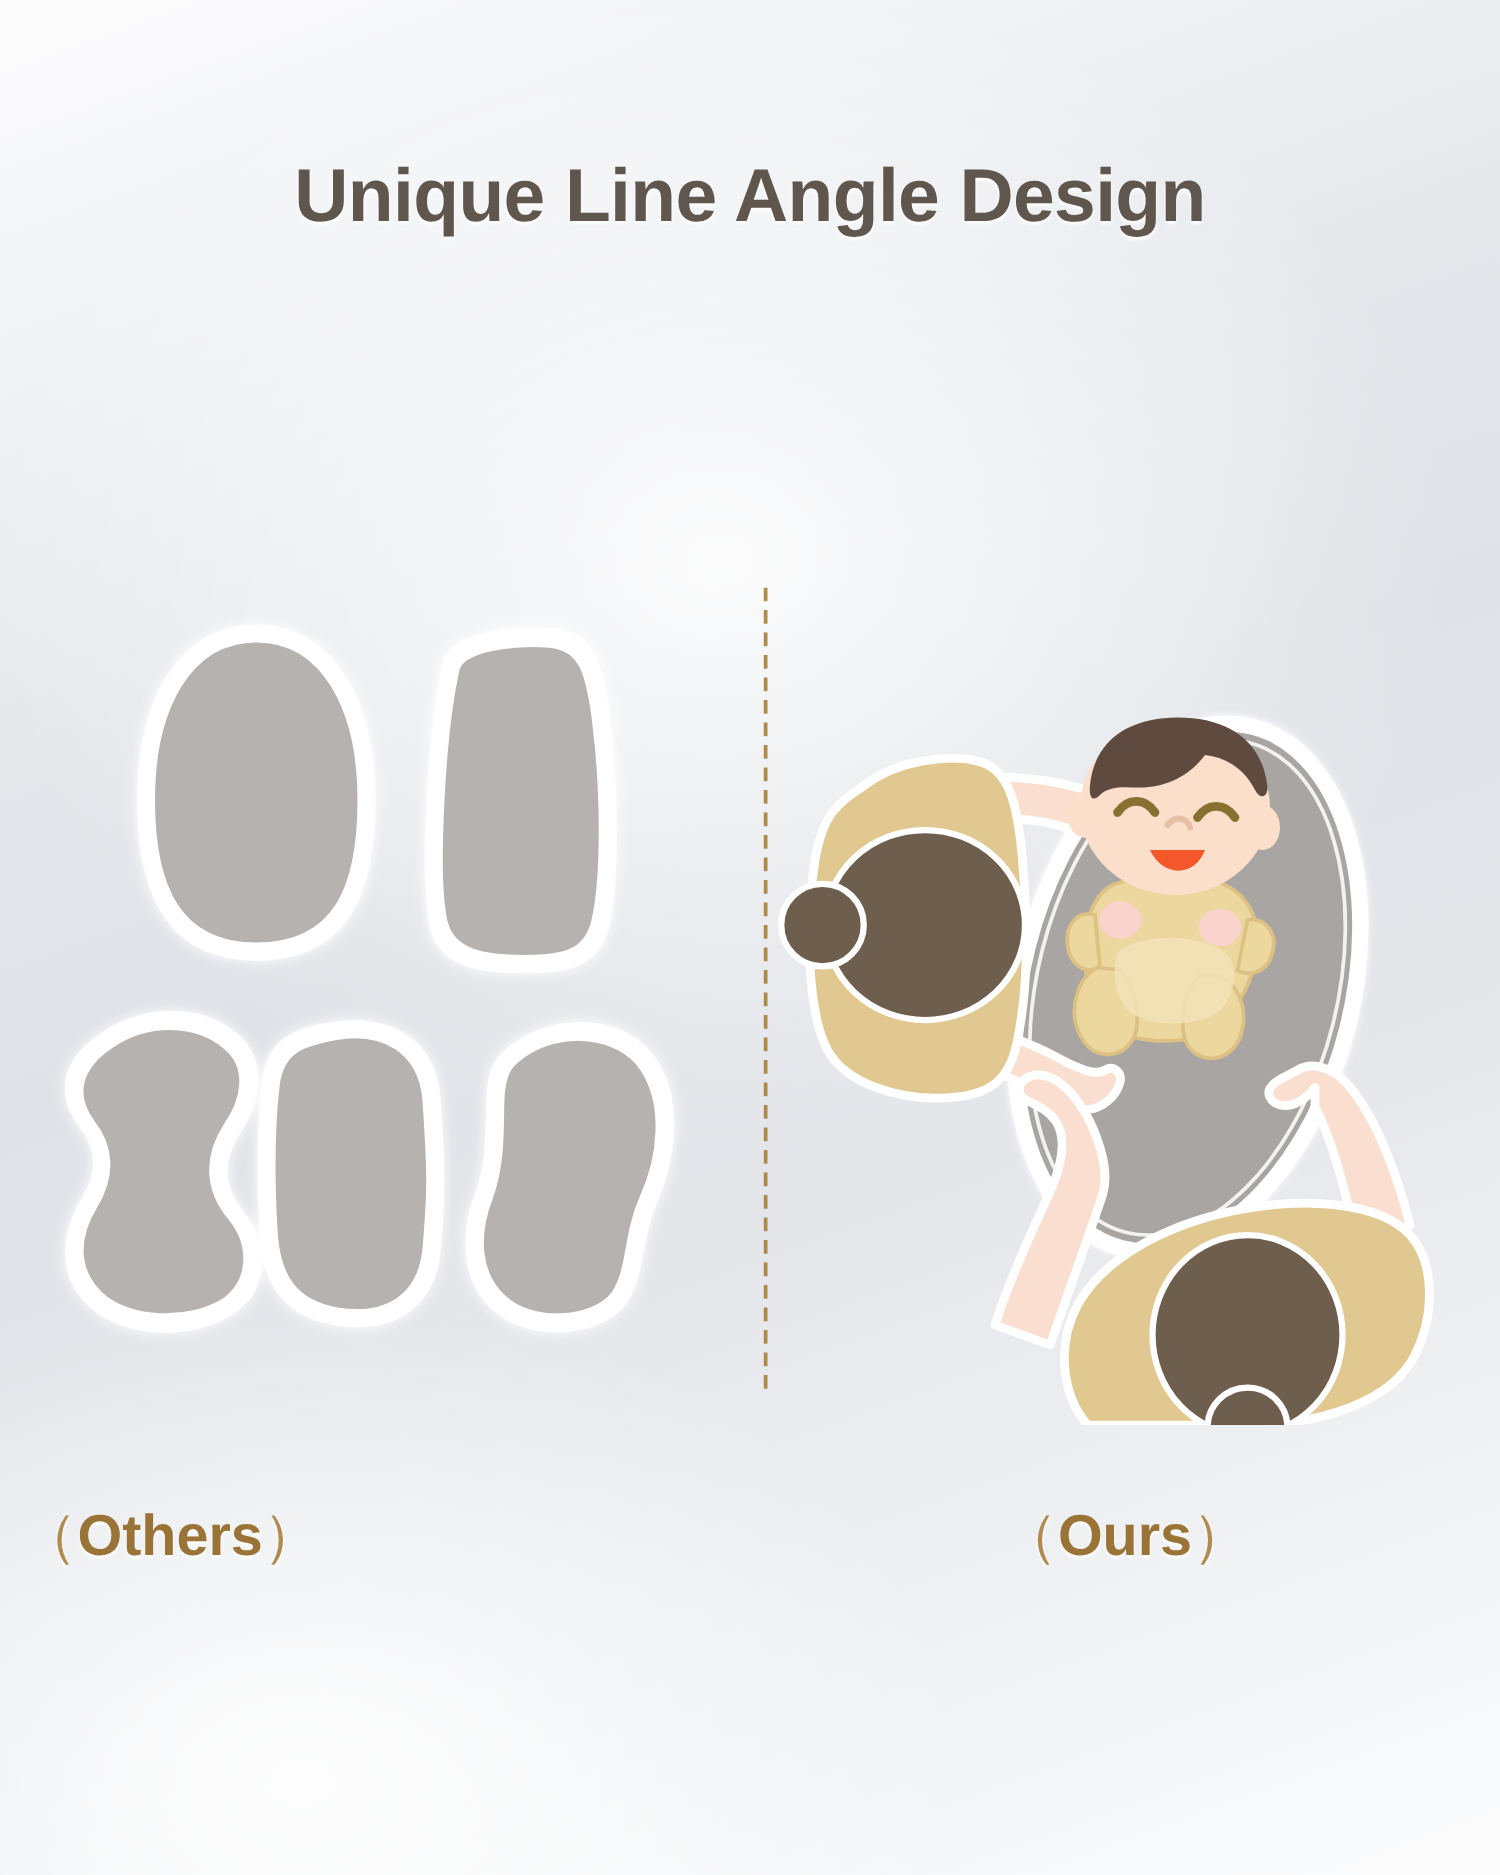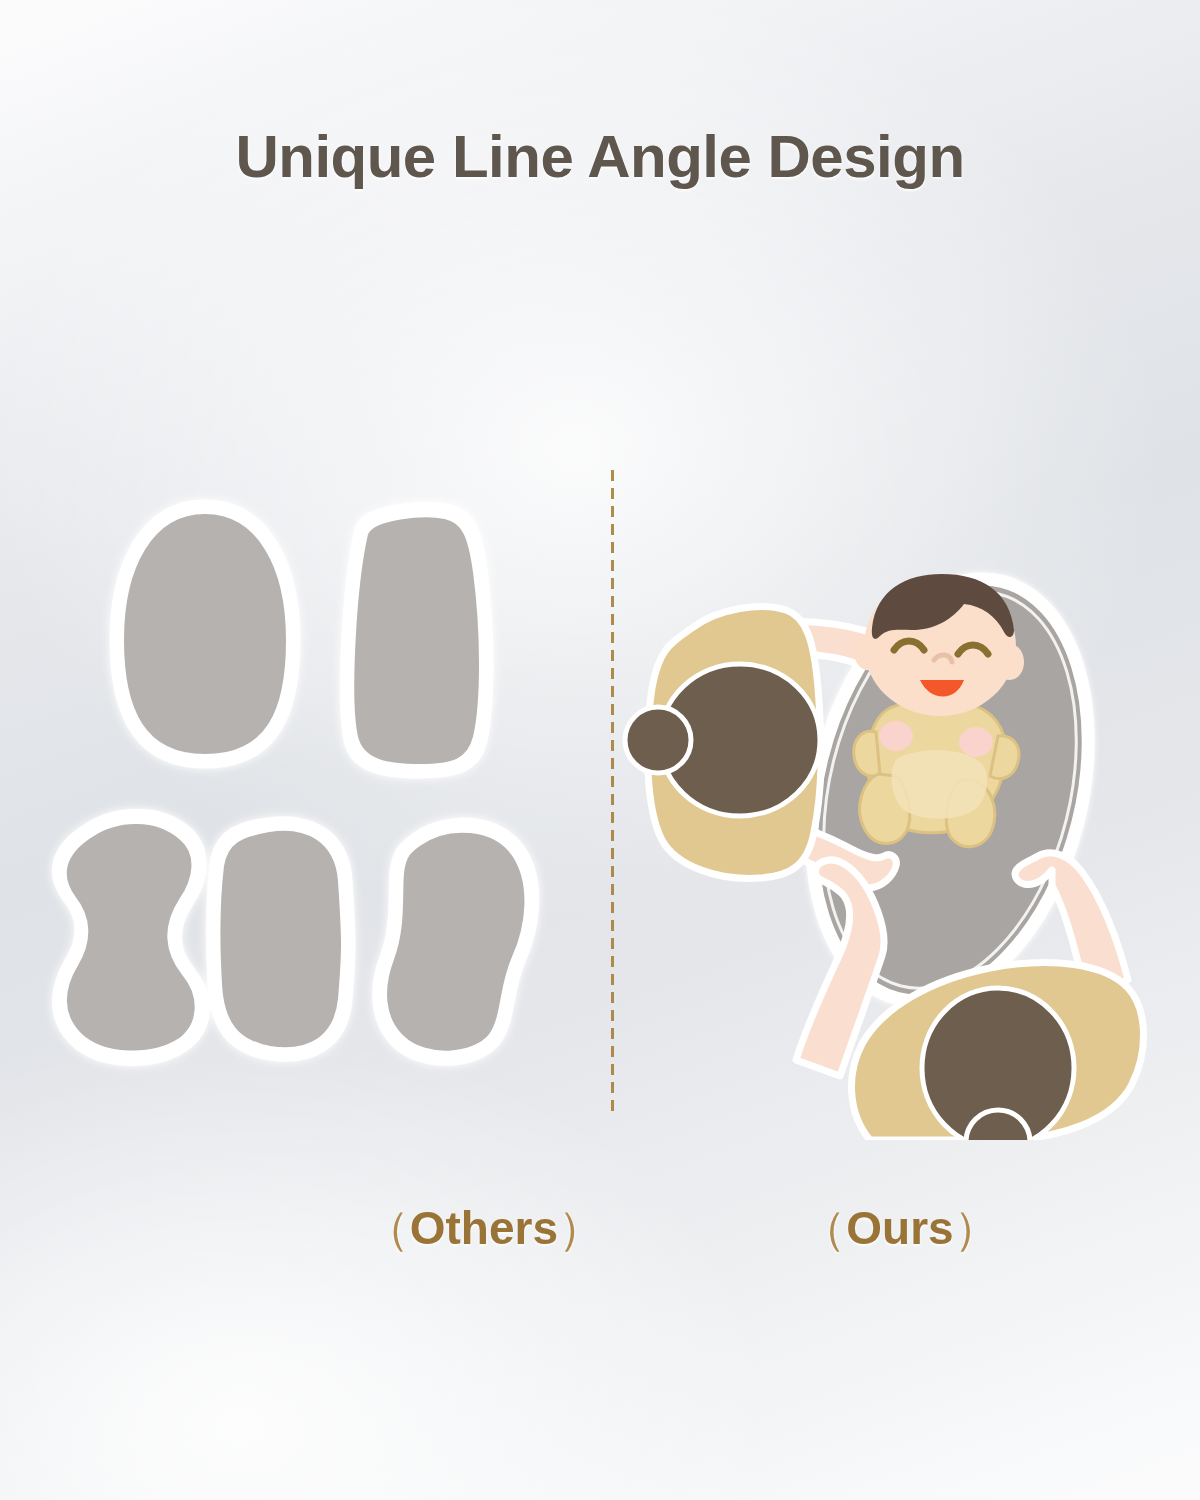--- a/index.html
+++ b/index.html
@@ -82,21 +82,21 @@
   
   .caption {
     position: absolute;
     top: 1198px;
     font-size: 46px;
     font-weight: bold;
     color: #9a7337;
     text-shadow: 0 2px 3px rgba(255,255,255,0.85);
     white-space: nowrap;
   }
-  .caption-others { left: 4px;    width: 600px;  text-align: right; }
+  .caption-others { left: 16px;    width: 600px;  text-align: left; }
   .caption-ours   { left: 600px; width: 600px; text-align: center; }
   .paren {
     font-weight: normal;
     color: #b08a4e;
   }
 </style>
 </head>
 <body>
 
 <div id="page">

